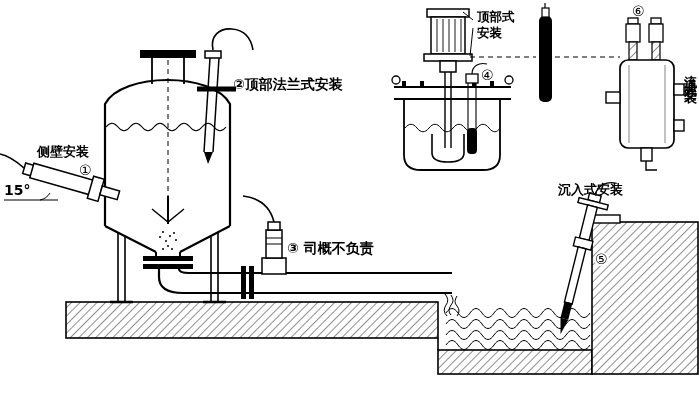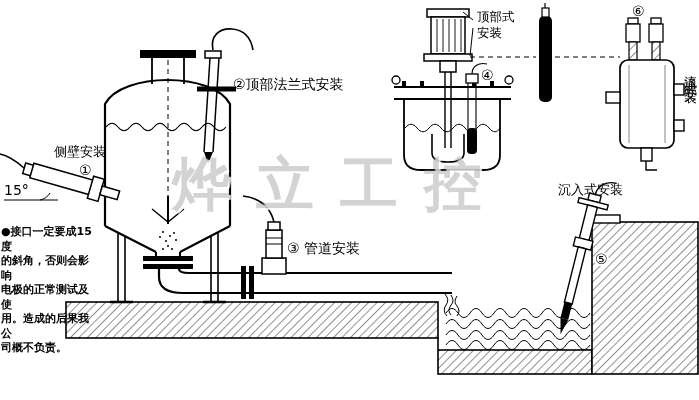--- a/index.html
+++ b/index.html
@@ -1,19 +1,19 @@
 <!DOCTYPE html>
 <html><head>
 <meta charset="utf-8">
 <style>
   * { margin:0; padding:0; box-sizing:border-box; }
   html,body { background:#fff; font-family:"DejaVu Sans","Liberation Sans",sans-serif; }
   .stage { position:relative; width:699px; height:400px; background:#fff; overflow:hidden; }
   .stage > svg { position:absolute; left:0; top:0; }
-  .lbl { position:absolute; color:#000; font-weight:normal; white-space:nowrap; }
+  .lbl { position:absolute; color:#000; font-weight:bold; white-space:nowrap; }
   .num { position:absolute; color:#000; font-weight:normal; }
   .badge-white { background:#fff; border-radius:50%; line-height:1; padding:0 1px; }
   .note { position:absolute; left:1px; top:225px; width:98px; font-size:11px; line-height:14.5px; font-weight:bold; color:#000; }
   .vertical { writing-mode:vertical-rl; letter-spacing:4px; }
   .watermark { position:absolute; left:172px; top:146px; font-size:58px; font-weight:bold;
                letter-spacing:26px; color:rgba(110,110,110,0.30);
                text-shadow:2px 2px 1px rgba(255,255,255,0.85); pointer-events:none; white-space:nowrap; }
 </style>
 </head>
 <body>
@@ -162,42 +162,34 @@
         <rect x="576" y="201" width="30" height="5" stroke-width="1.4"></rect>
         <rect x="586" y="206" width="10" height="34" stroke-width="1.4"></rect>
         <rect x="582" y="240" width="18" height="9" stroke-width="1.4"></rect>
         <rect x="587" y="249" width="8" height="57" stroke-width="1.4"></rect>
         <rect x="587" y="305" width="8" height="17" fill="#000" stroke="none"></rect>
         <path d="M587,322 H595 L591,338 Z" fill="#000" stroke="none"></path>
       </g>
     </g>
   </svg>
 
-  <div class="note">
-    <div>●接口一定要成15度</div>
-    <div>的斜角，否则会影响</div>
-    <div>电极的正常测试及使</div>
-    <div>用。造成的后果我公</div>
-    <div>司概不负责。</div>
-  </div>
 
-  <span class="lbl" style="left:37px; top:143px; font-size:13px;margin-left:17px;">侧壁安装</span>
+  <span class="lbl" style="left:37px; top:143px; font-size:13px;">侧壁安装</span>
   <span class="num" style="left:79px; top:162px; font-size:14px;">①</span>
   <span class="lbl" style="left:4px; top:182px; font-size:14px;">15°</span>
 
   <span class="lbl" style="left:233px; top:62px; font-size:14px;margin-top:14px;">②顶部法兰式安装</span>
 
-  <span class="lbl" style="left:287px; top:240px; font-size:14px;">③ 管道安装</span>
+  <span class="lbl" style="left:287px; top:240px; font-size:14px;">③ 司概不负责</span>
 
   <div class="lbl" style="left:477px; top:9px; font-size:12.5px; line-height:16px;">
     <div>顶部式</div>
     <div>安装</div>
   </div>
   <span class="num" style="left:481px; top:67px; font-size:14px;">④</span>
 
   <span class="num" style="left:632px; top:3px; font-size:14px;">⑥</span>
   <span class="lbl vertical" style="left:681px; top:64px; font-size:13px;">流通式安装</span>
 
   <span class="lbl" style="left:558px; top:181px; font-size:13px;">沉入式安装</span>
   <span class="num badge-white" style="left:594px; top:252px; font-size:14px;">⑤</span>
 
-  <div class="watermark">烨立工控</div>
 </div>
 
 </body></html>

